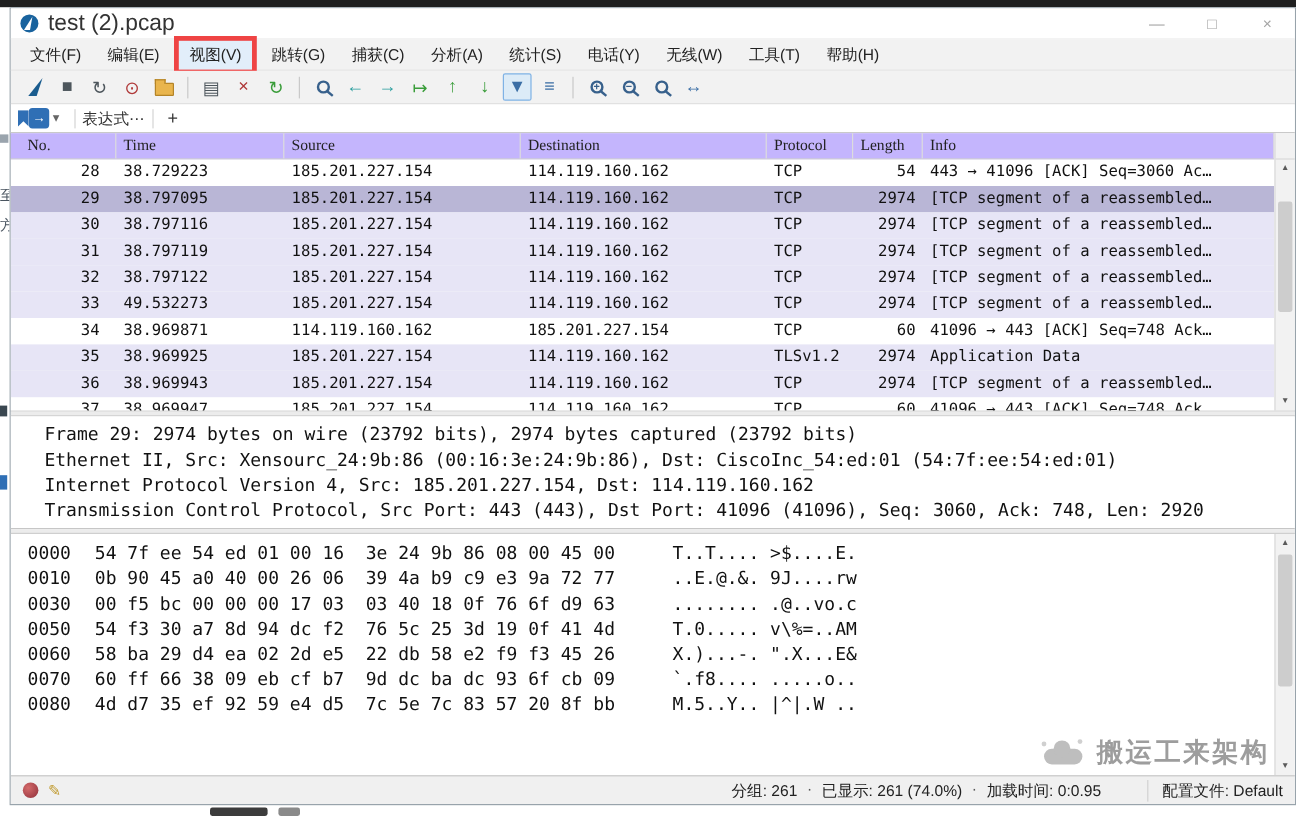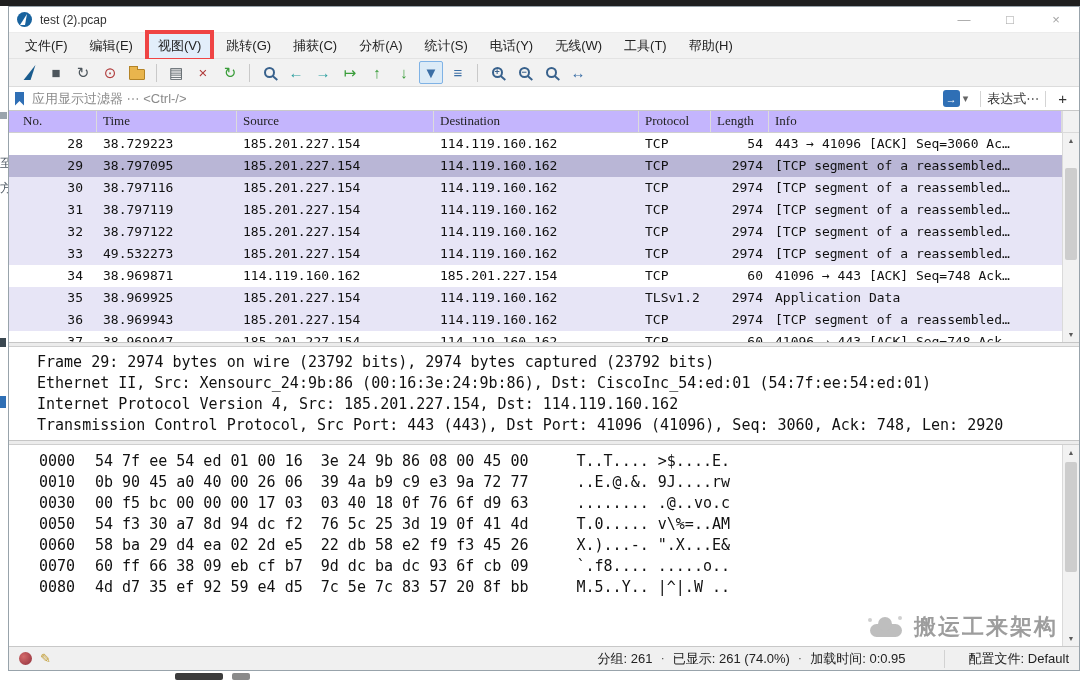--- a/index.html
+++ b/index.html
@@ -14,21 +14,21 @@
   .window {
     position:absolute; left:8px; top:6px; width:1072px; height:665px;
     background:#fff; border:1px solid #98a3ab; display:flex; flex-direction:column;
   }
 
   
   .titlebar { height:26px; background:#fff; display:flex; align-items:center; padding-left:8px; border-bottom:1px solid #ececec; flex:0 0 auto; }
   .app-icon { position:relative; width:15px; height:15px; border-radius:50%; background:#19639e; flex:0 0 auto; }
   .app-icon::after { content:""; position:absolute; left:5px; top:2px; width:0; height:0;
     border-left:3px solid transparent; border-right:2px solid transparent; border-bottom:11px solid #fff; transform:skewX(-20deg); }
-  .title-text { margin-left:8px; font-size:12px; color:#333; }
+  .title-text { margin-left:8px; font-size:19px; color:#333; }
   .win-controls { margin-left:auto; display:flex; height:100%; }
   .win-btn { width:46px; display:flex; align-items:center; justify-content:center; font-size:13px; color:#a4a4a4; }
 
   
   .menubar { height:26px; background:#f2f2f2; display:flex; align-items:center; padding-left:6px; gap:2px; border-bottom:1px solid #e3e3e3; font-size:13px; flex:0 0 auto; }
   .menu-item { padding:3px 9px; color:#222; border:1px solid transparent; }
   .menu-item.active { background:#e2eefa; border:4px solid #ef4444; }
 
   
   .toolbar { height:28px; background:#f2f2f2; display:flex; align-items:center; padding-left:8px; gap:3px; border-bottom:1px solid #dcdcdc; flex:0 0 auto; }
@@ -80,31 +80,31 @@
 
   
   .detail-pane { height:94px; background:#fff; padding:5px 0 0 8px; overflow:hidden; flex:0 0 auto; border-bottom:1px solid #c6c6c6; }
   .detail-line { height:21px; line-height:21px; font-family:"DejaVu Sans Mono", monospace; font-size:15px; color:#111; white-space:nowrap; overflow:hidden; display:flex; }
   .detail-expander { width:20px; color:#6f6f6f; font-size:12px; flex:0 0 auto; }
 
   
   .hex-pane { flex:1; min-height:0; display:flex; background:#fff; }
   .hex-lines { flex:1; min-width:0; padding:6px 0 0 14px; overflow:hidden; }
   .hex-line { height:21px; line-height:21px; font-family:"DejaVu Sans Mono", monospace; font-size:15px; color:#111; white-space:pre; display:flex; }
-  .hex-offset { width:40px; flex:0 0 auto;margin-left:16px; }
+  .hex-offset { width:40px; flex:0 0 auto; }
   .hex-bytes { margin-left:16px; white-space:pre; }
   .hex-ascii { margin-left:48px; white-space:pre; }
 
   
   .statusbar { height:24px; background:#f0f0f0; border-top:1px solid #c8c8c8; display:flex; align-items:center; padding:0 10px; font-size:13px; color:#222; flex:0 0 auto; }
   .expert { width:13px; height:13px; border-radius:50%; background:radial-gradient(circle at 35% 35%, #d46a6a, #8f2f3b); }
   .pencil { color:#c09a2e; margin-left:8px; font-size:13px; }
   .status-mid { margin-left:auto; display:flex; gap:8px; white-space:nowrap; }
   .status-sep-dot { color:#555; }
-  .status-profile { margin-left:38px; padding-left:24px; border-left:1px solid #d2d2d2; white-space:nowrap; }
+  .status-profile { margin-left:38px; padding-left:12px; border-left:1px solid #d2d2d2; white-space:nowrap; }
 
   
   .watermark { position:absolute; right:22px; top:612px; display:flex; align-items:center; gap:8px; opacity:0.85; pointer-events:none; }
   .wm-logo { position:relative; width:38px; height:22px; }
   .wm-cloud { position:absolute; bottom:1px; left:2px; width:32px; height:13px; background:#b3b3b3; border-radius:8px; }
   .wm-cloud::before { content:""; position:absolute; top:-7px; left:8px; width:14px; height:14px; background:#b3b3b3; border-radius:50%; }
   .wm-dot { position:absolute; width:4px; height:4px; border-radius:50%; background:#c8c8c8; }
   .wm-text { font-size:22px; font-weight:bold; color:#8c8c8c; letter-spacing:2px; font-family:"Liberation Sans", sans-serif; }
 
   
@@ -195,21 +195,20 @@
         </span>
       </span>
     <span class="tbi">
         <span class="mag"></span>
       </span>
     <span class="tbi c-blue">↔</span>
   </div>
 
   <div class="filterbar">
     <span class="bookmark"></span>
-    <span class="filter-text">应用显示过滤器 ⋯ &lt;Ctrl-/&gt;</span>
     <span class="apply-btn">→</span>
     <span class="caret">▾</span>
     <span class="f-sep"></span>
     <span class="expr-label">表达式⋯</span>
     <span class="f-sep"></span>
     <span class="add-btn">+</span>
   </div>
 
   <div class="packet-list">
     <div class="pl-main">

